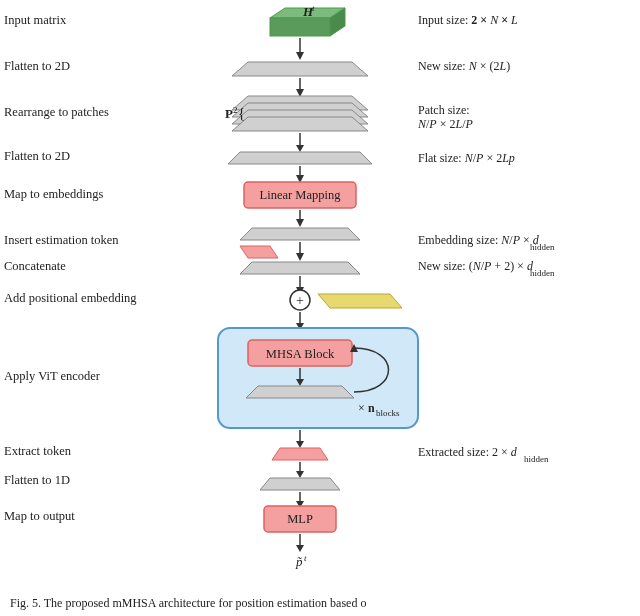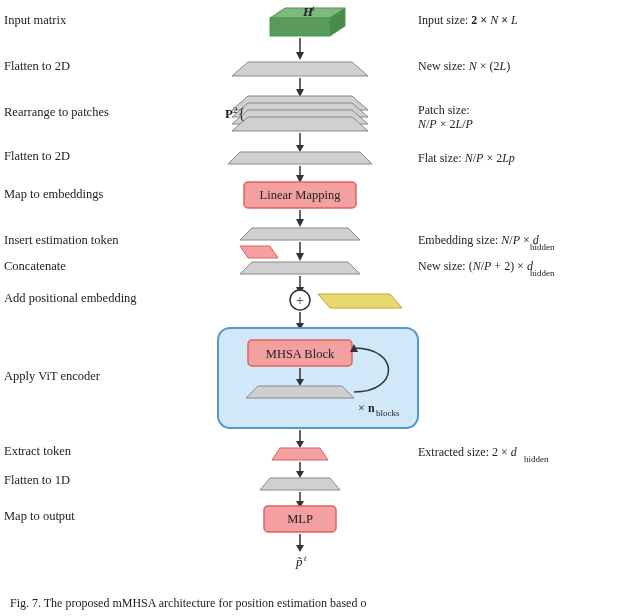--- a/index.html
+++ b/index.html
@@ -183,14 +183,14 @@
     <text x="4" y="302" font-size="12.5" fill="#222" font-family="Times New Roman, serif">Add positional embedding</text>
     <text x="4" y="380" font-size="12.5" fill="#222" font-family="Times New Roman, serif">Apply ViT encoder</text>
     <text x="4" y="455" font-size="12.5" fill="#222" font-family="Times New Roman, serif">Extract token</text>
     <text x="4" y="484" font-size="12.5" fill="#222" font-family="Times New Roman, serif">Flatten to 1D</text>
     <text x="4" y="520" font-size="12.5" fill="#222" font-family="Times New Roman, serif">Map to output</text>
   </svg>
 
 </div>
 
 <div class="fig-caption" style="position:absolute; bottom:4px; left:10px; right:10px; font-size:12px; color:#222; line-height:1.4;">
-  <span>Fig. 7.  The proposed mMHSA architecture for position estimation based o</span>
+  <span>Fig. 5.  The proposed mMHSA architecture for position estimation based o</span>
 </div>
 
 </body></html>

